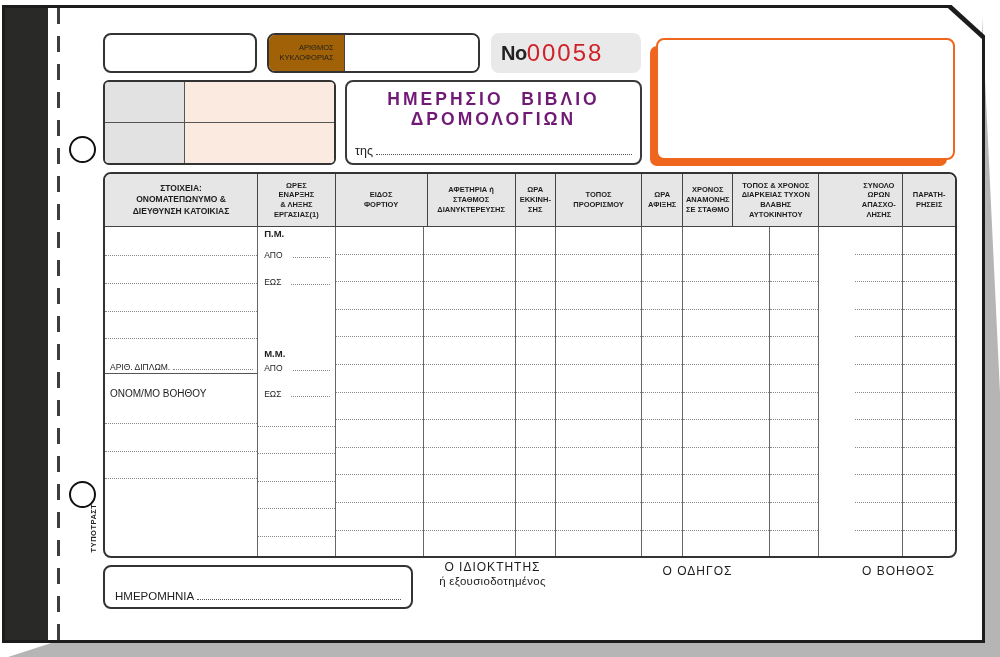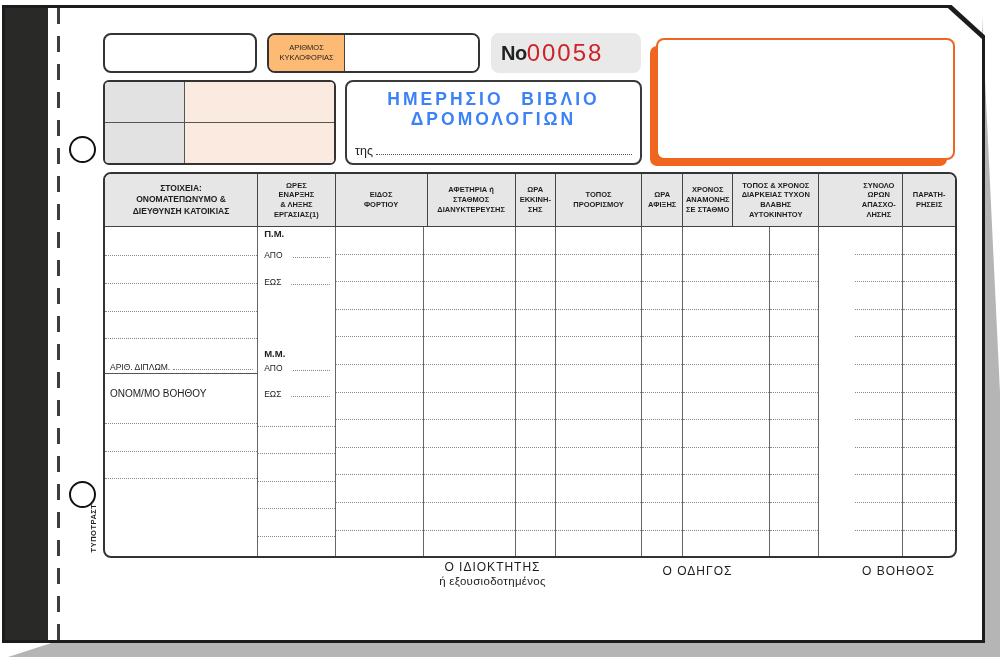--- a/index.html
+++ b/index.html
@@ -27,43 +27,43 @@
   #hole-top { left:64px; top:128px; }
   #hole-bottom { left:64px; top:473px; }
   #brand { left:59px; top:514px; width:62px; height:12px; text-align:center;
     font-size:7.5px; font-weight:bold; letter-spacing:0.5px; color:#222;
     transform:rotate(-90deg); }
 
   
   .frame { border:2px solid #333; border-radius:8px; background:#fff; }
   #plate-box { left:98px; top:25px; width:154px; height:40px; }
   #reg-box { left:262px; top:25px; width:213px; height:40px; display:flex; overflow:hidden; }
-  #reg-label { width:76px; background:#fdba74; border-right:1.5px solid #444;
-    display:flex; align-items:center; justify-content:center; text-align:center;
+  #reg-label { width:76px; background:#a16207; border-right:1.5px solid #444;
+    display:flex; align-items:center; justify-content:center; text-align:right;
     font-size:7.5px; line-height:1.3; white-space:pre-line; }
   #reg-input { flex:1; background:#fff; }
   #no-box { left:486px; top:25px; width:150px; height:40px; background:#e9e9e9;
     border-radius:8px; display:flex; align-items:center; padding:0 10px; }
   #no-label { font-size:20px; font-weight:bold; color:#222; letter-spacing:-0.5px; }
   #no-value { flex:1; text-align:left; font-size:24px; color:#cf2128; letter-spacing:2px; }
 
   
   #info-grid { left:98px; top:72px; width:233px; height:85px; border:2px solid #333;
     border-radius:6px; overflow:hidden; display:grid;
     grid-template-columns:80px 1fr; grid-template-rows:1fr 1fr; }
   #info-grid .cell { border-right:1.5px solid #555; border-bottom:1.5px solid #555; }
   #info-grid .cell:nth-child(2n) { border-right:none; }
   #info-grid .cell:nth-child(n+3) { border-bottom:none; }
   .cell-gray { background:#e2e2e2; }
   .cell-peach { background:#fbeadf; }
 
   
   #title-box { left:340px; top:72px; width:297px; height:85px; border:2.5px solid #3a3a3a;
     border-radius:8px; background:#fff; padding:7px 8px 5px; display:flex; flex-direction:column; }
-  .title-line { text-align:center; color:#3b82f6; font-weight:bold; font-size:17.5px;
+  .title-line { text-align:center; color:#701a75; font-weight:bold; font-size:17.5px;
     letter-spacing:3px; word-spacing:10px; line-height:1.15; }
   #tis-row { margin-top:auto; display:flex; align-items:flex-end; font-size:12.5px; color:#222; }
   .dotfill { flex:1; border-bottom:1.5px dotted #555; margin:0 0 3px 3px; }
 
   
   #notes-box { left:651px; top:30px; width:299px; height:122px; background:#fff;
     border:2px solid #f0661f; border-radius:8px; box-shadow:-7px 7px 0 -1px #f0661f; }
 
   
   #route-table { left:98px; top:164px; width:854px; height:386px; border:2px solid #333;
@@ -341,20 +341,24 @@
             <div class="dotrow"></div>
             <div class="dotrow"></div>
             <div class="dotrow"></div>
             <div class="dotrow"></div>
             <div class="dotrow"></div>
             <div class="dotrow"></div>
           </div>
     </div>
   </div>
 
+  <div id="date-box" class="abs">
+    <span>ΗΜΕΡΟΜΗΝΙΑ</span>
+    <span class="dotfill" style="border-bottom:1.5px dotted #555;margin-bottom:2px"></span>
+  </div>
   <div id="sig-owner" class="abs sig">
     <div>Ο  ΙΔΙΟΚΤΗΤΗΣ</div>
     <div class="sub">ή  εξουσιοδοτημένος</div>
   </div>
   <div id="sig-driver" class="abs sig">Ο  ΟΔΗΓΟΣ</div>
   <div id="sig-assistant" class="abs sig">Ο  ΒΟΗΘΟΣ</div>
 
 </div>
 </div>
 

